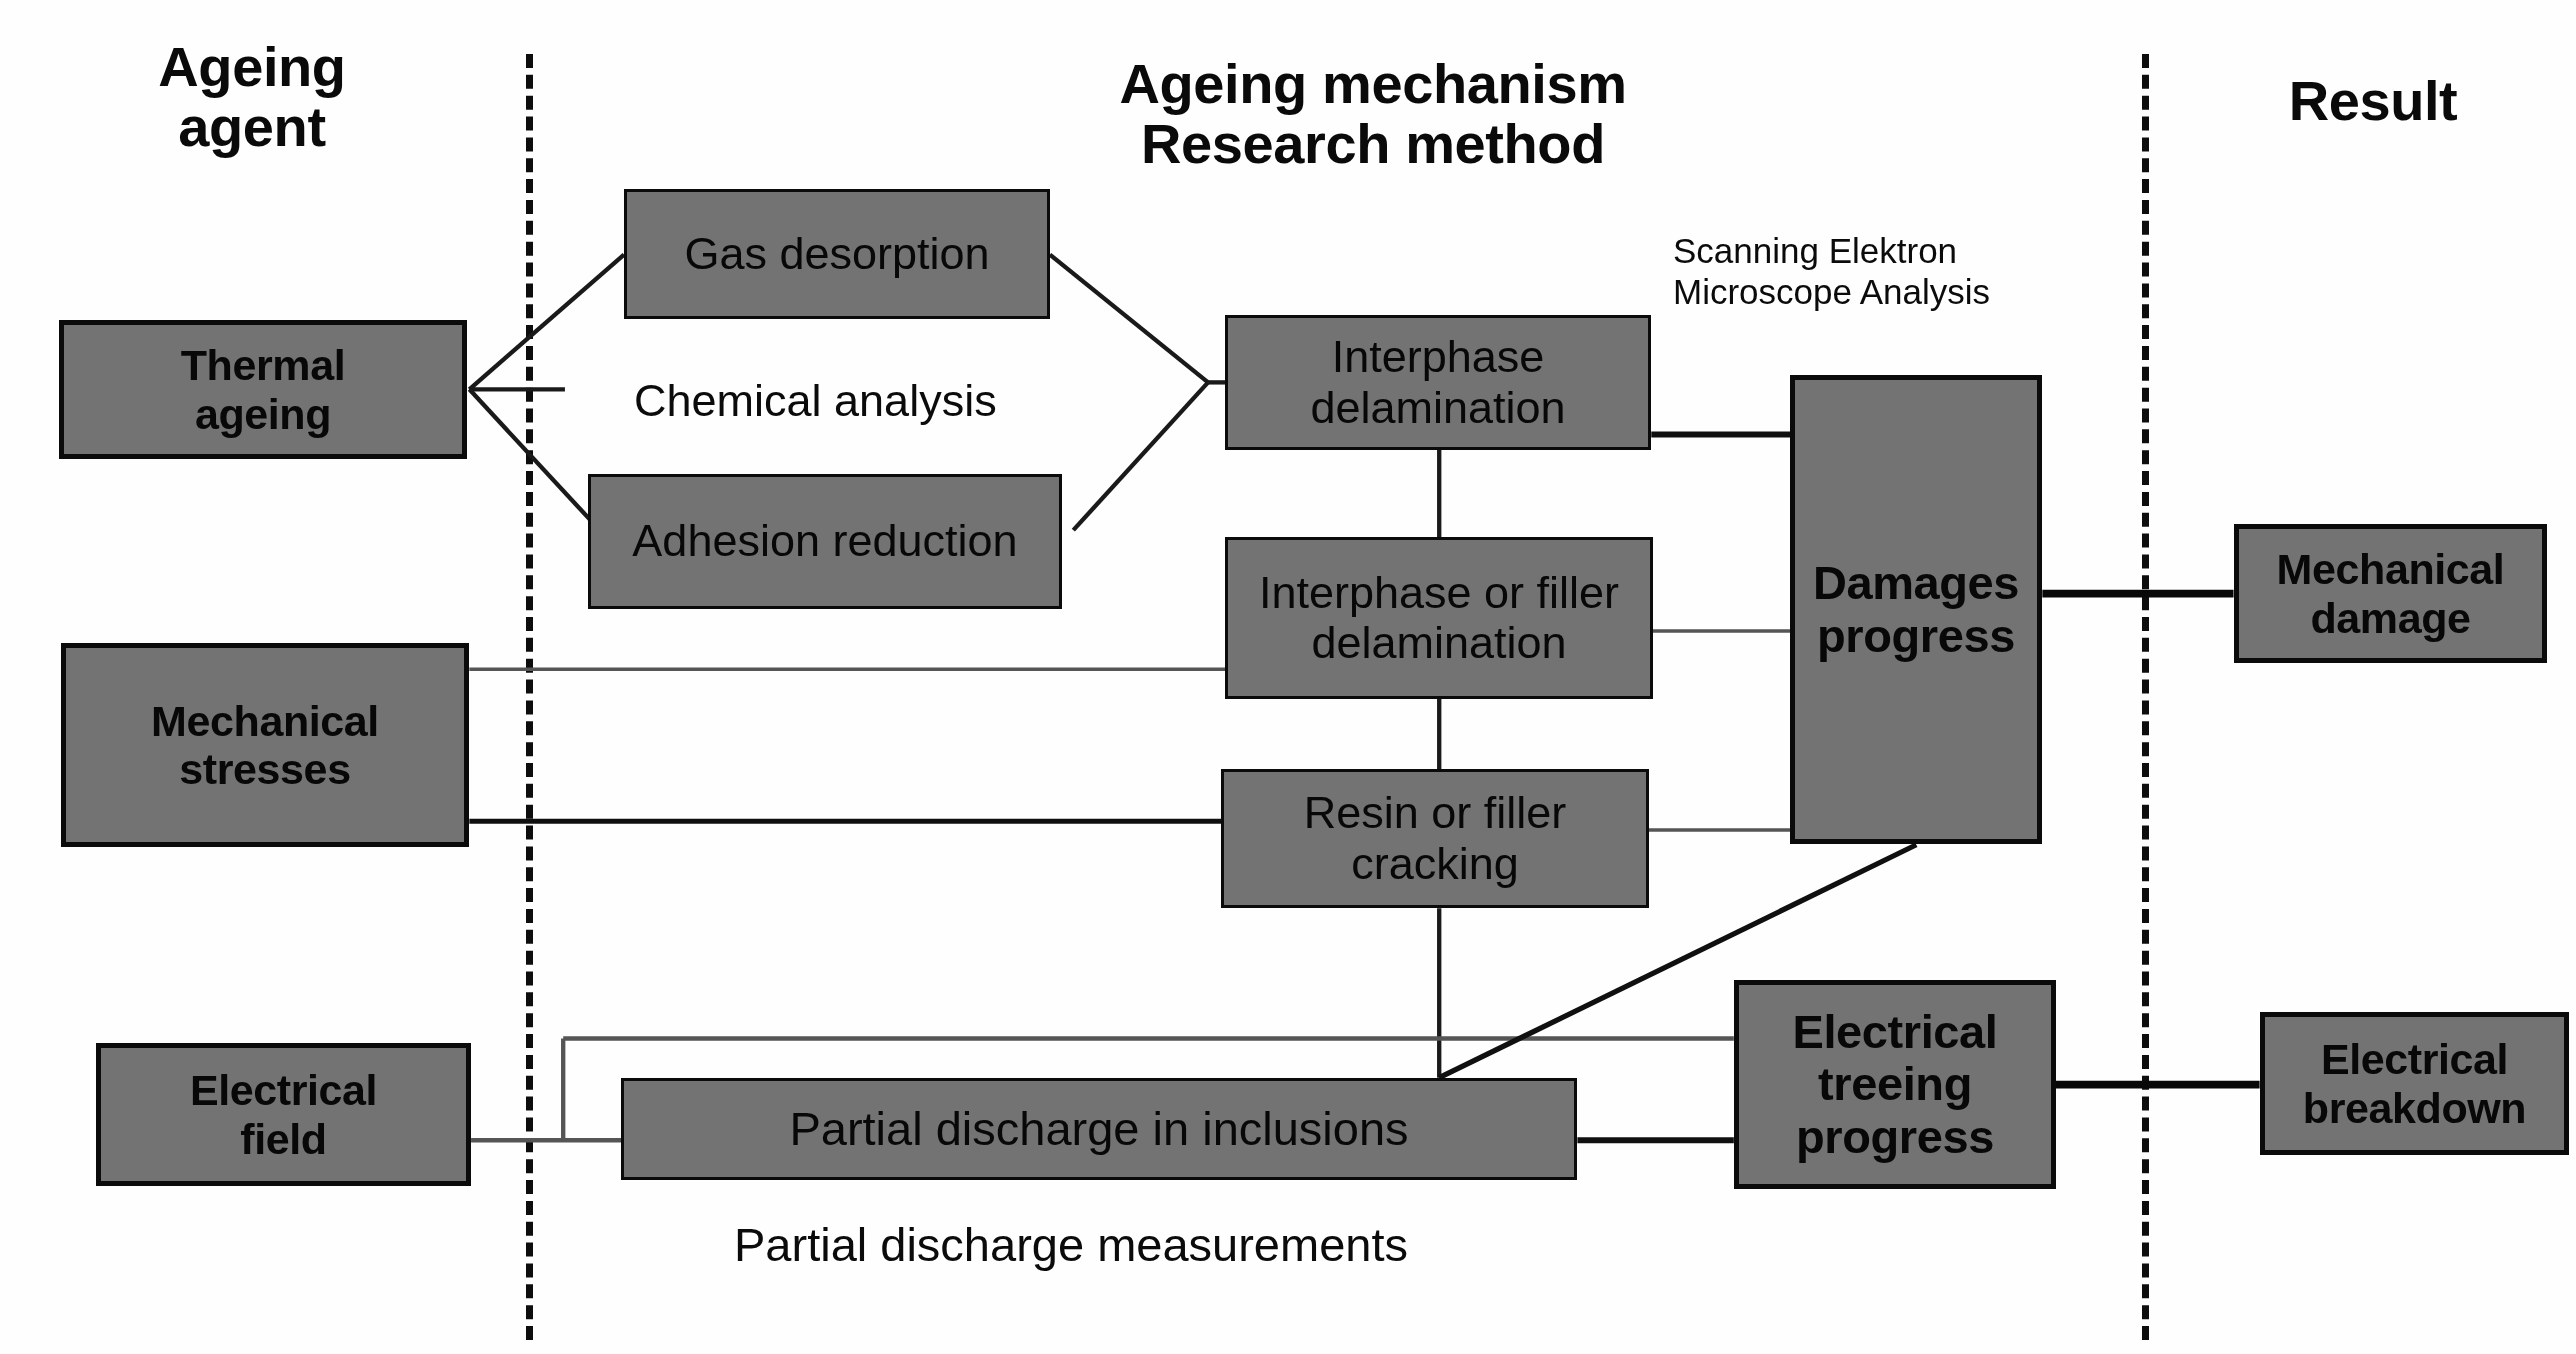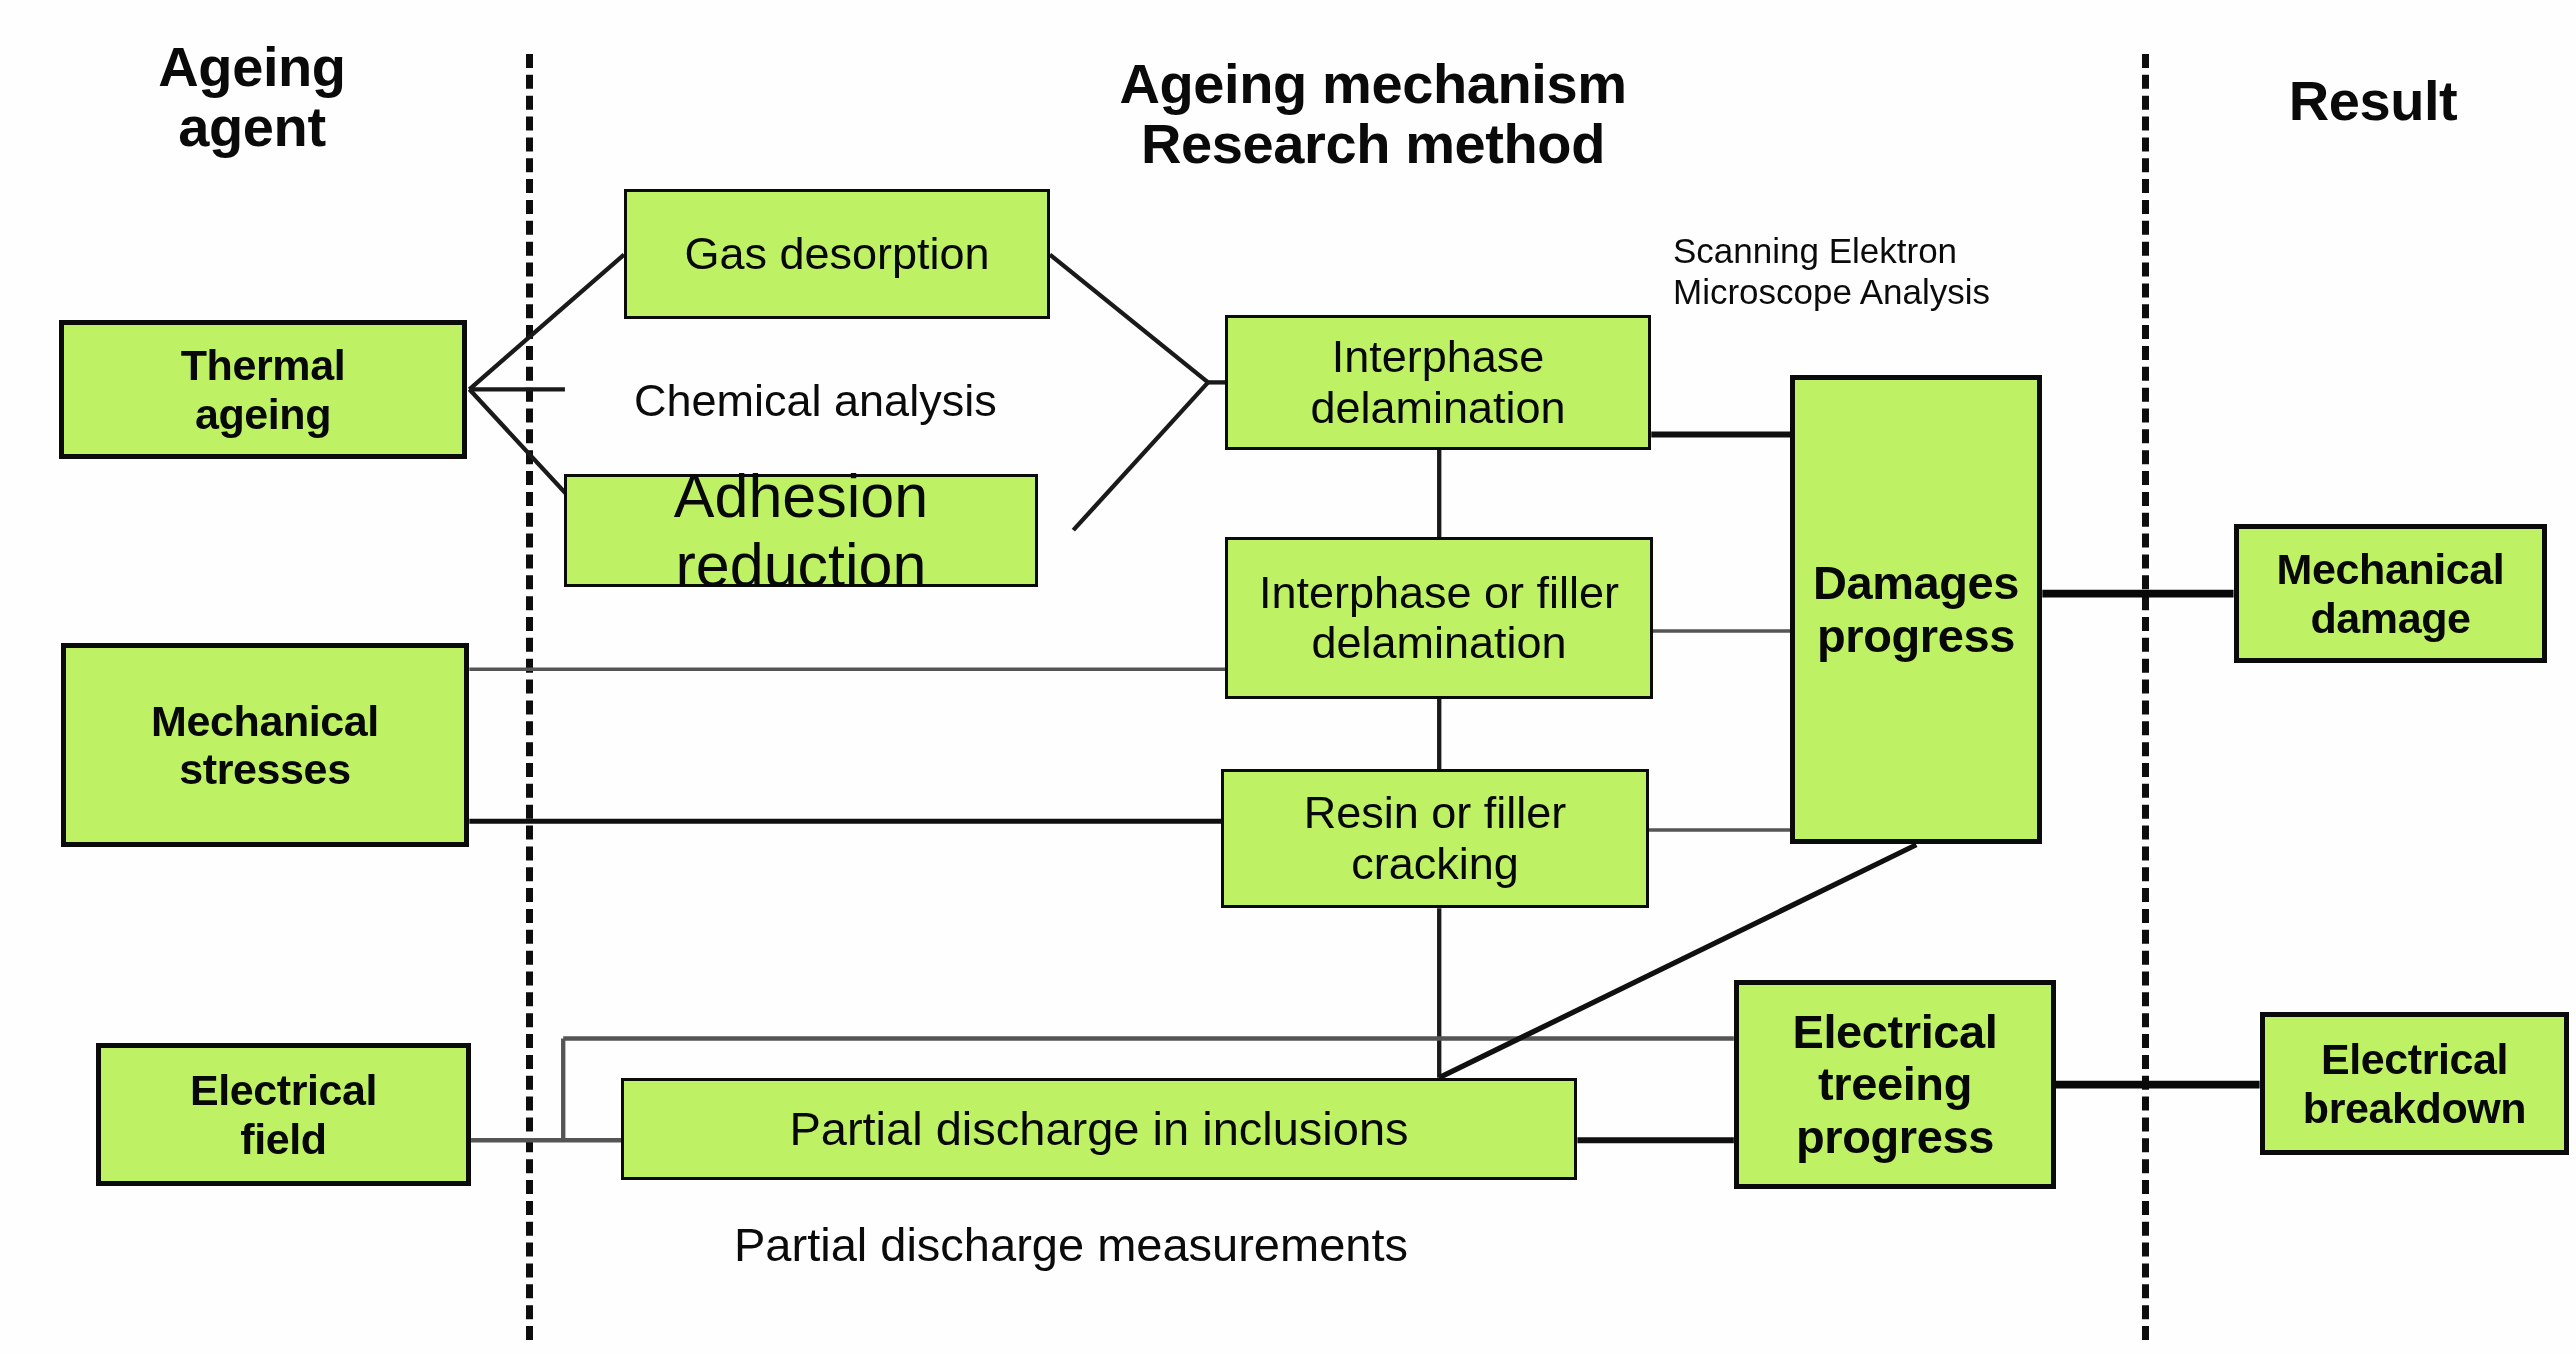--- a/index.html
+++ b/index.html
@@ -36,42 +36,42 @@
     width: 0;
     border-left: 7.8px dashed #0d0d0d;
   }
   #divider-left  { left: 526px;  top: 54px; height: 1286px; }
   #divider-right { left: 2142px; top: 54px; height: 1286px; }
 
   
   .node {
     position: absolute;
     box-sizing: border-box;
-    background: #bef264;
+    background: #737373;
     border: 3.5px solid #0b0b0b;
     display: flex;
     align-items: center;
     justify-content: center;
     text-align: center;
     color: #080808;
     line-height: 1.12;
     white-space: pre-line;
     z-index: 6;
   }
   .node.bold  { font-weight: bold; border-width: 5.2px; letter-spacing: -0.4px; }
   .node.light { font-weight: normal; }
 
   
   #n-thermal   { left: 59px;  top: 320px;  width: 408px; height: 139px; font-size: 43px; }
   #n-mechstr   { left: 61px;  top: 643px;  width: 408px; height: 204px; font-size: 43px; }
   #n-elecfield { left: 96px; top: 1043px; width: 375px; height: 143px; font-size: 43px; }
 
   
   #n-gasdes    { left: 624px;  top: 189px; width: 426px; height: 130px; font-size: 45px; }
-  #n-adhes     { left: 564px;  top: 474px; width: 474px; height: 113px; font-size: 61px; }
+  #n-adhes     { left: 588px;  top: 474px; width: 474px; height: 135px; font-size: 45px; }
   #n-interph   { left: 1225px; top: 315px; width: 426px; height: 135px; font-size: 45px; }
   #n-interfill { left: 1225px; top: 537px; width: 428px; height: 162px; font-size: 45px; }
   #n-resin     { left: 1221px; top: 769px; width: 428px; height: 139px; font-size: 45px; }
   #n-partial   { left: 621px;  top: 1078px; width: 956px; height: 102px; font-size: 47px; }
 
   
   #n-damages   { left: 1790px; top: 375px;  width: 252px; height: 469px; font-size: 47px; }
   #n-treeing   { left: 1734px; top: 980px; width: 322px; height: 209px; font-size: 47px; }
 
   

